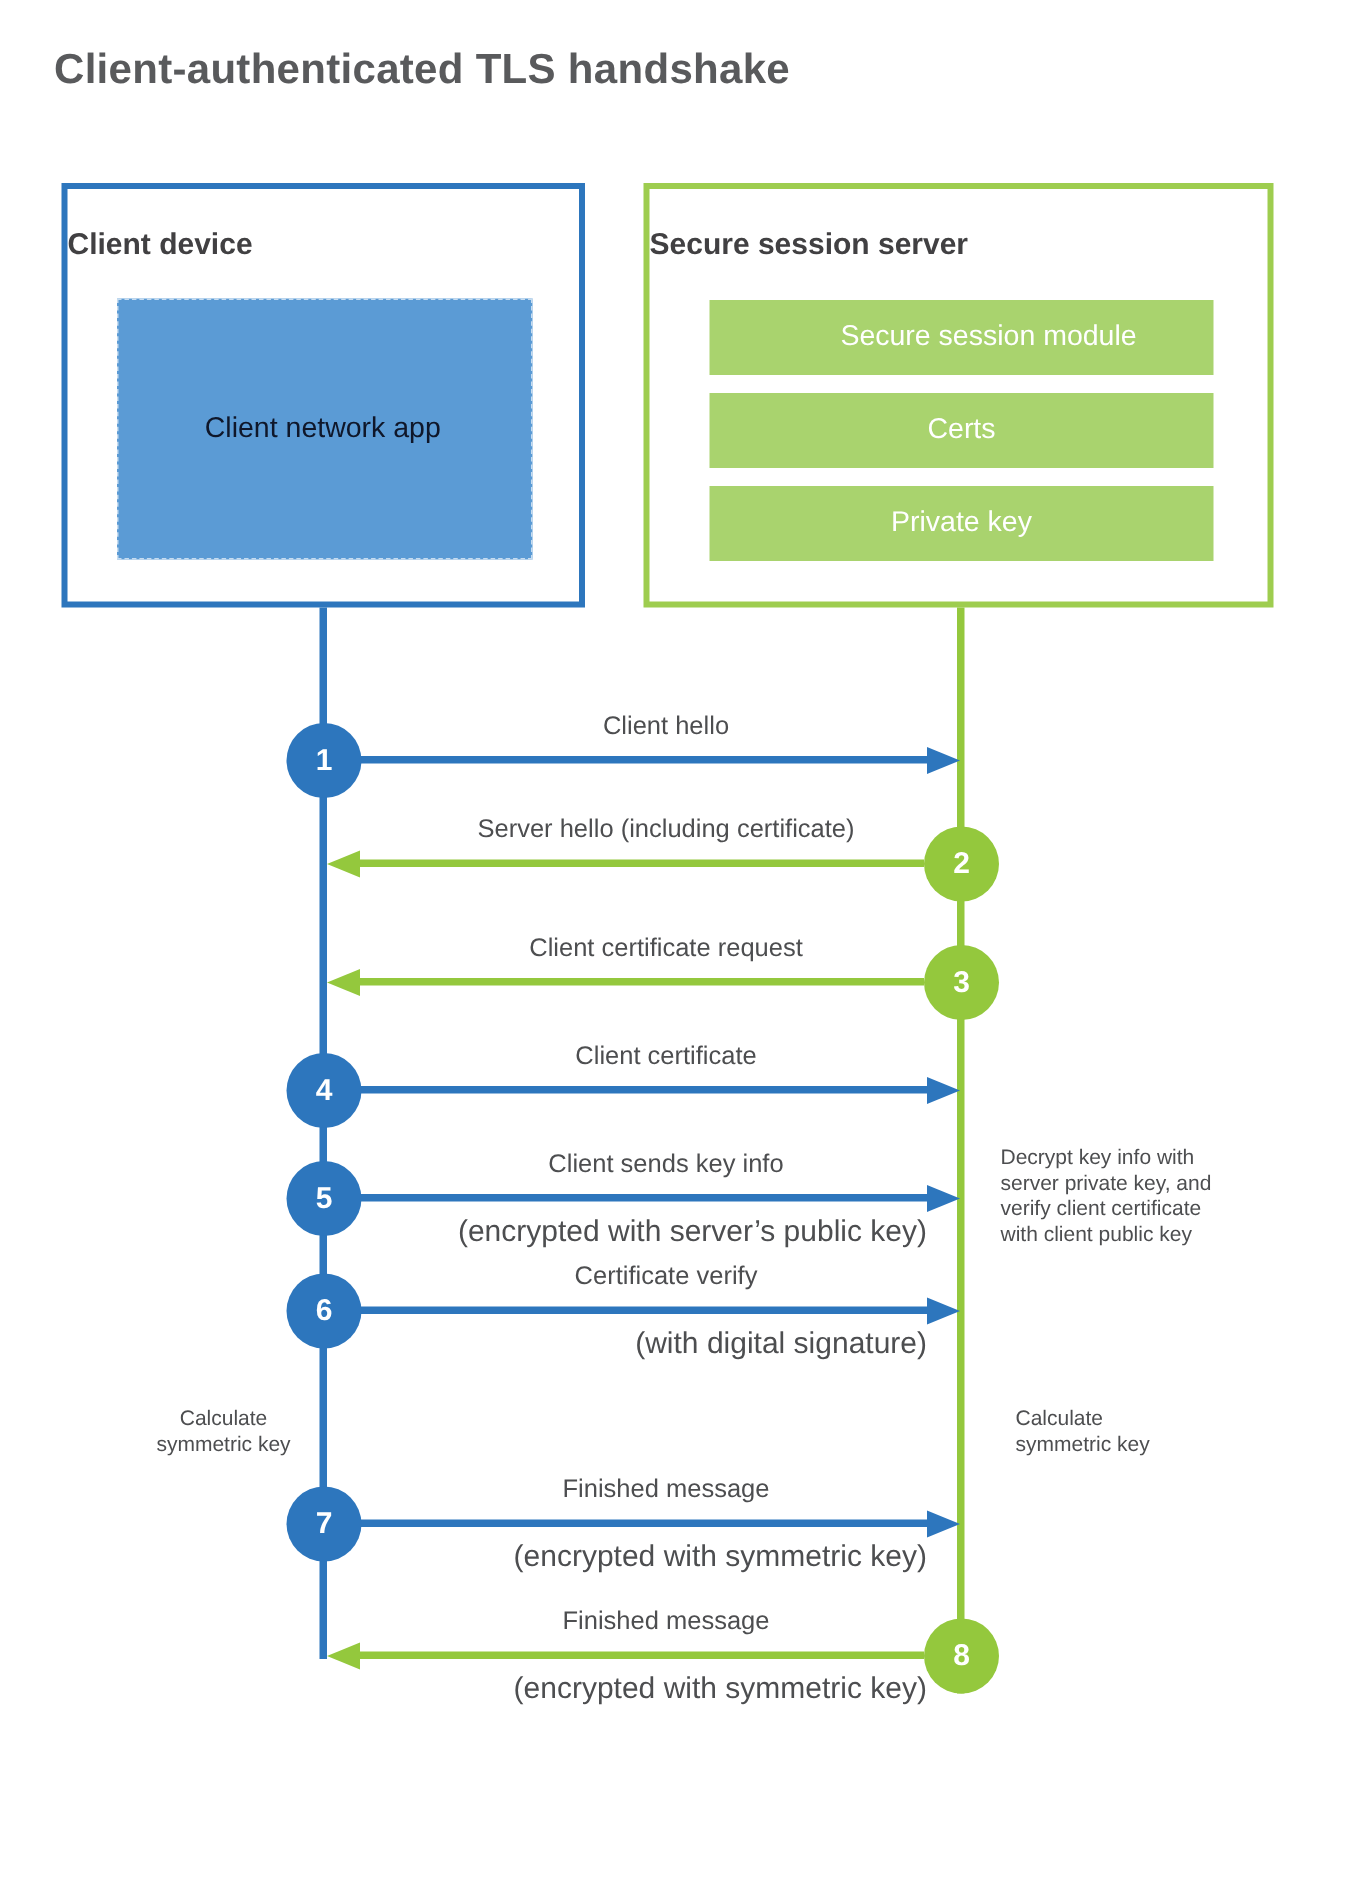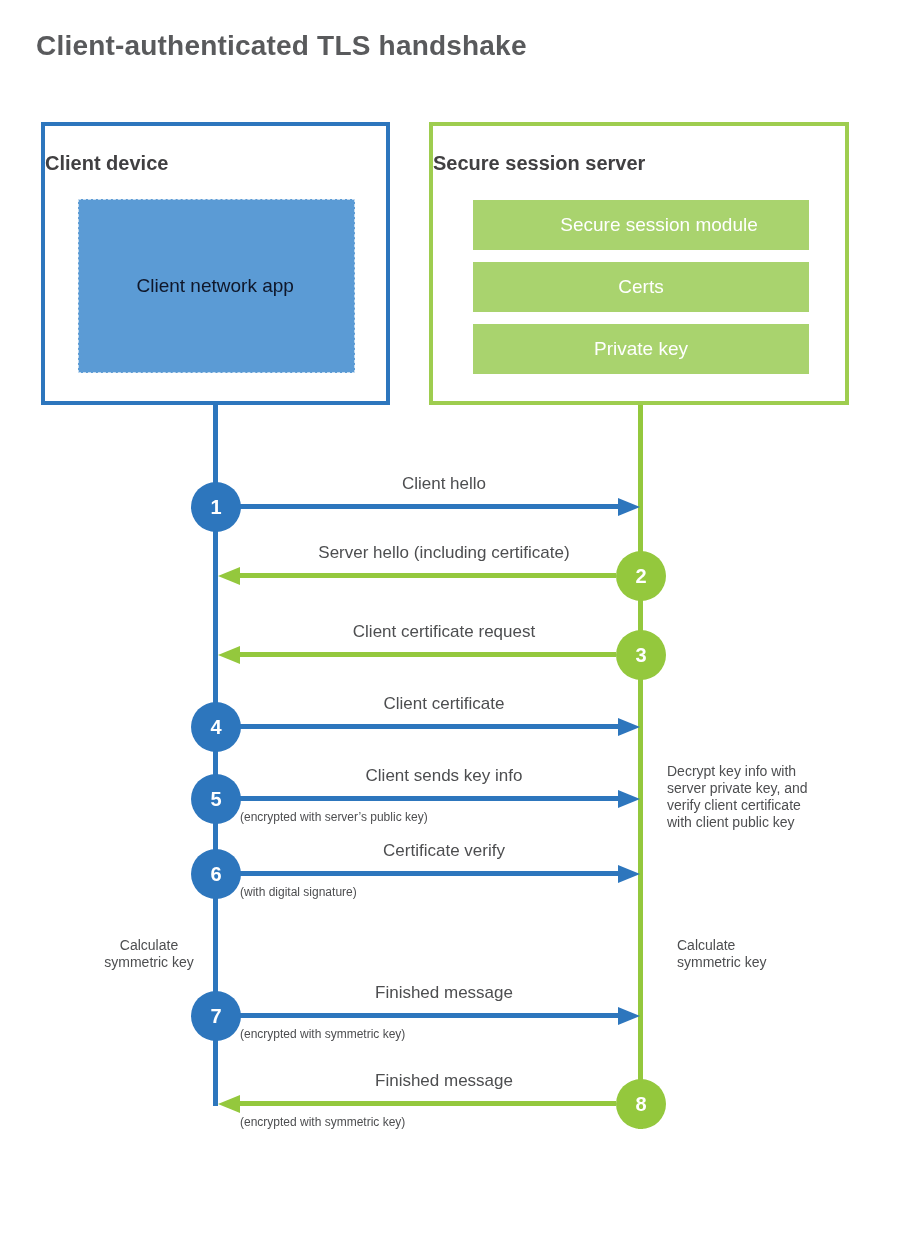--- a/index.html
+++ b/index.html
@@ -76,21 +76,21 @@
   .step .head { position:absolute; top:-9px; width:0; height:0;
     border-top:9px solid transparent; border-bottom:9px solid transparent; }
   .step.right .head { left:618px; border-left:22px solid var(--blue_accent); }
   .step.left  .head { left:218px; border-right:22px solid var(--green_accent); }
   .step .label {
     position:absolute; left:255px; width:378px; top:-33px;
     text-align:center; font-size:17px; color:var(--label_text);
   }
   .step .sublabel {
     position:absolute; left:240px; width:378px; top:11px;
-    text-align:left; font-size:12px; color:var(--label_text);
+    text-align:right; font-size:20px; color:var(--label_text);
   }
   .step .sublabel:empty { display:none; }
   
   .note {
     position:absolute; font-size:14px; line-height:1.22;
     color:var(--label_text); white-space:pre-line;
   }
   .note-decrypt { left:667px; top:763px; width:158px; white-space:normal; }
   .note-calc-left { left:94px; top:937px; width:110px; text-align:center; }
   .note-calc-right { left:677px; top:937px; width:130px; text-align:left; }

